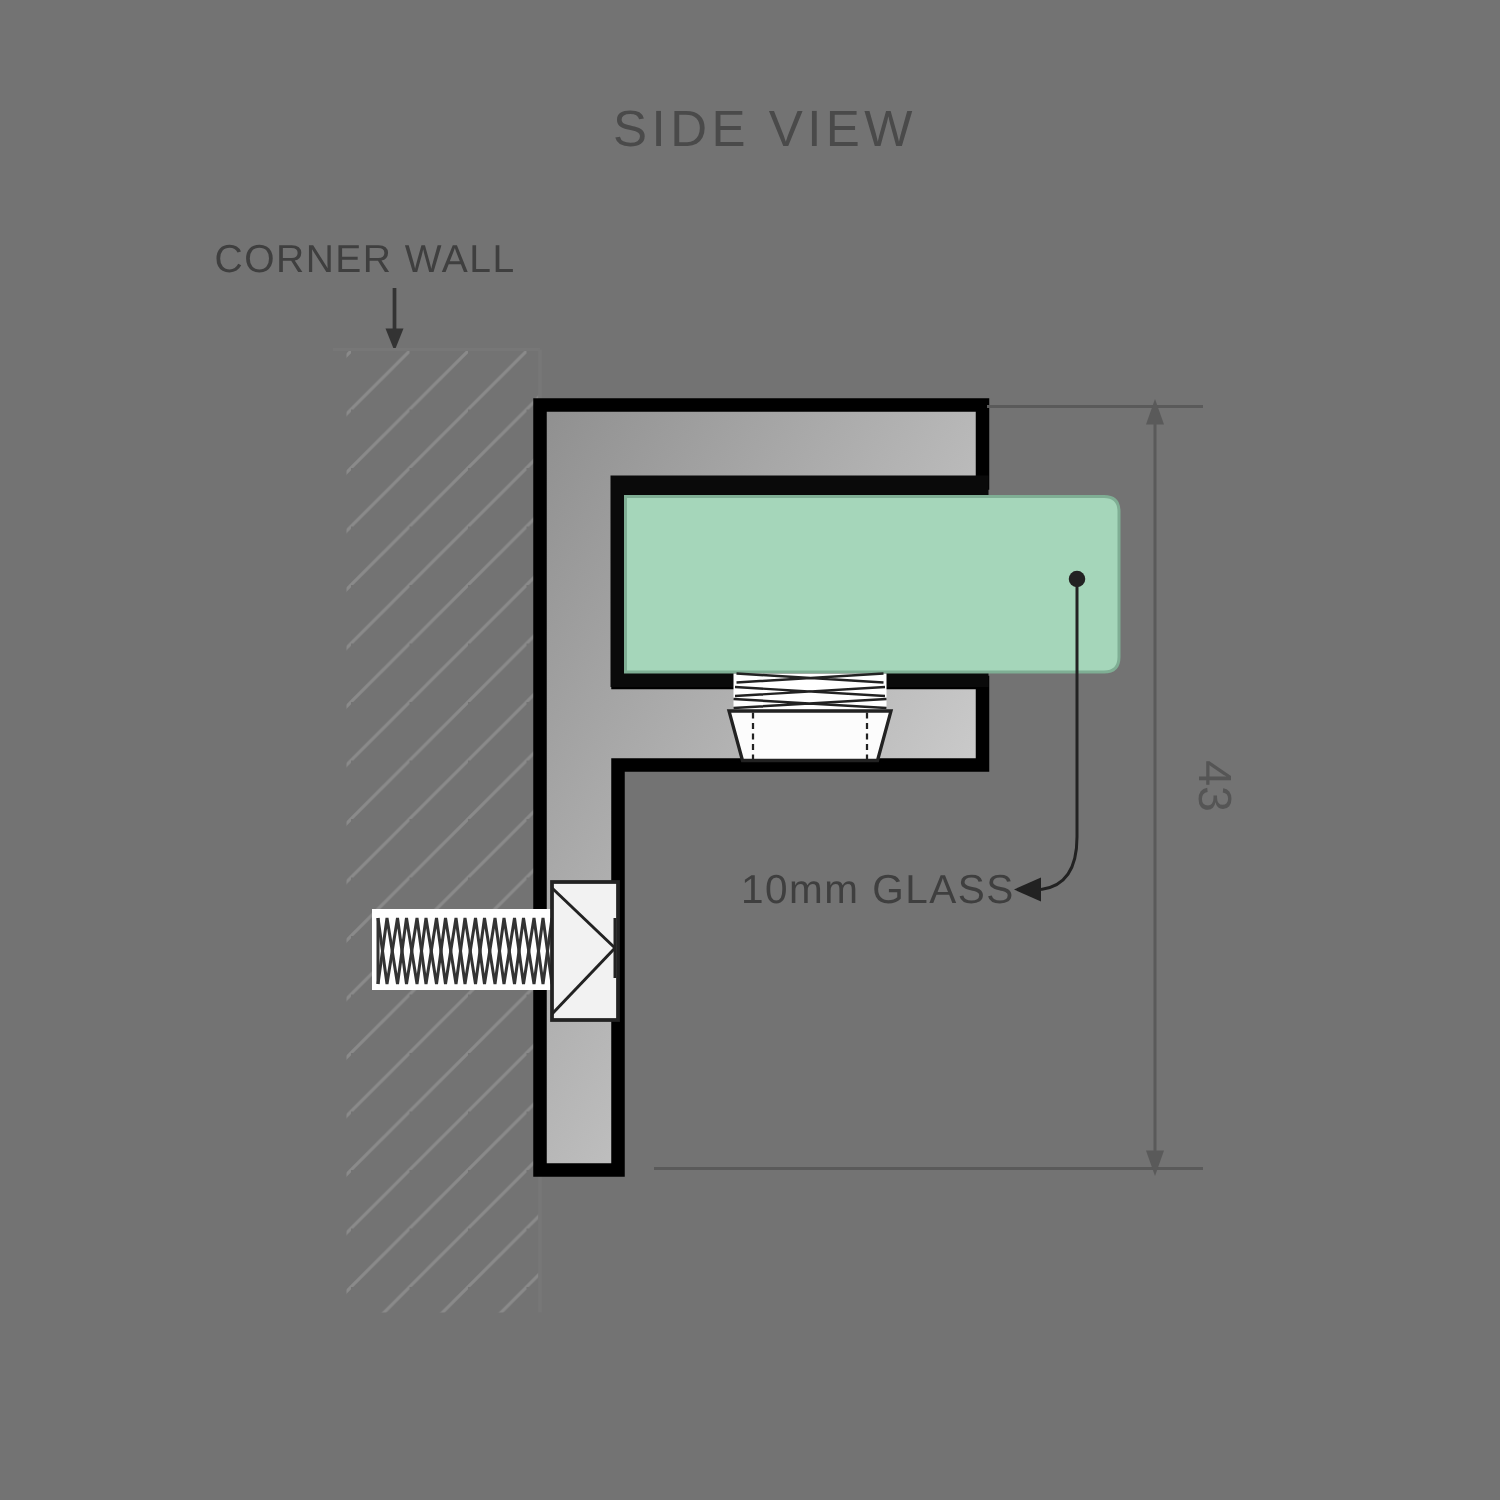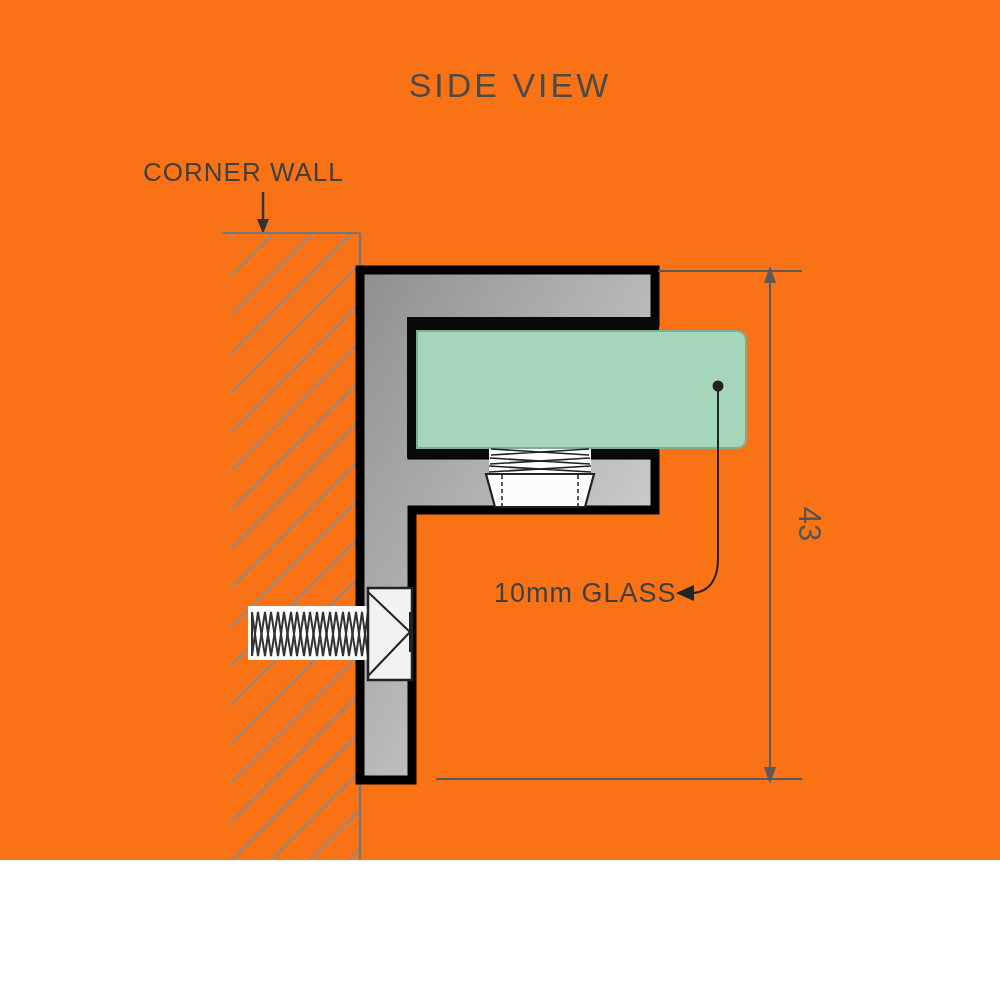--- a/index.html
+++ b/index.html
@@ -1,16 +1,16 @@
 <!DOCTYPE html>
 <html><head>
 <meta charset="utf-8">
 <style>
   html,body{margin:0;padding:0;background:#ffffff;}
-  .page{position:relative;width:1000px;height:860px;background:#f97316;overflow:hidden;
+  .page{position:relative;width:1000px;height:1000px;background:#737373;overflow:hidden;
         font-family:"Liberation Sans", sans-serif;text-decoration:underline;}
   svg{display:block;}
   text{font-family:"Liberation Sans", sans-serif;}
   .title-text{font-size:34px;letter-spacing:3px;}
   .label-text{font-size:26px;letter-spacing:1px;}
   .glass-text{font-size:27px;letter-spacing:1px;}
   .dim-text{font-size:31px;}
 </style>
 </head>
 <body>

